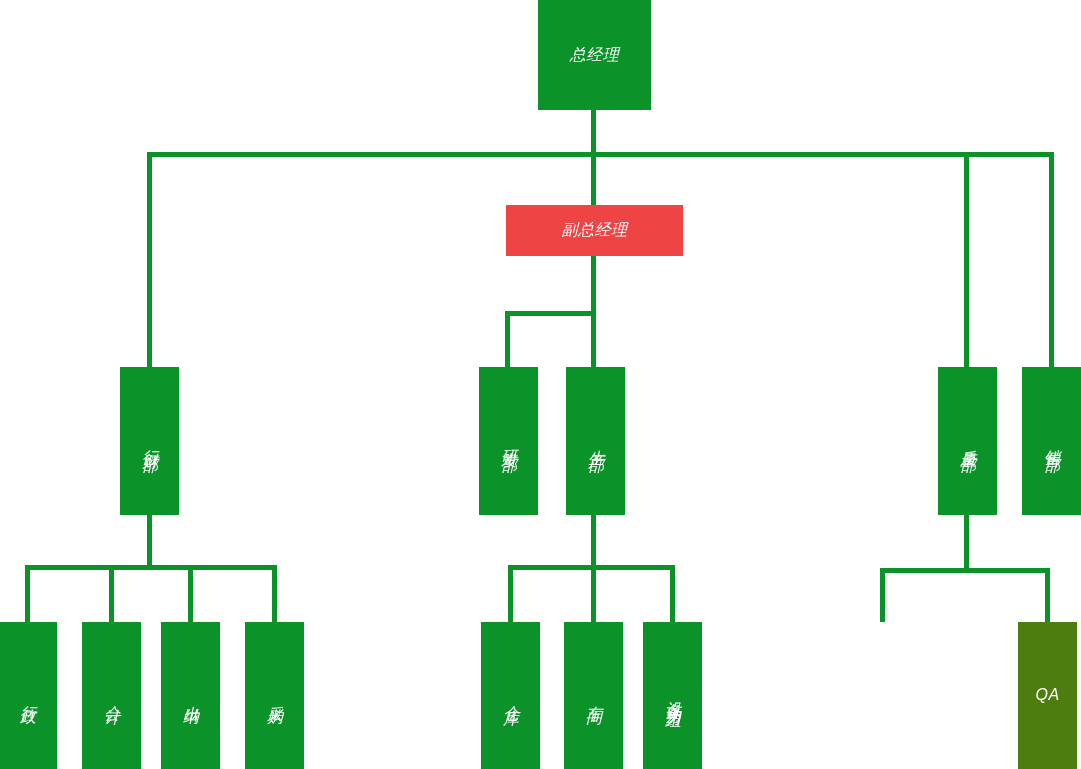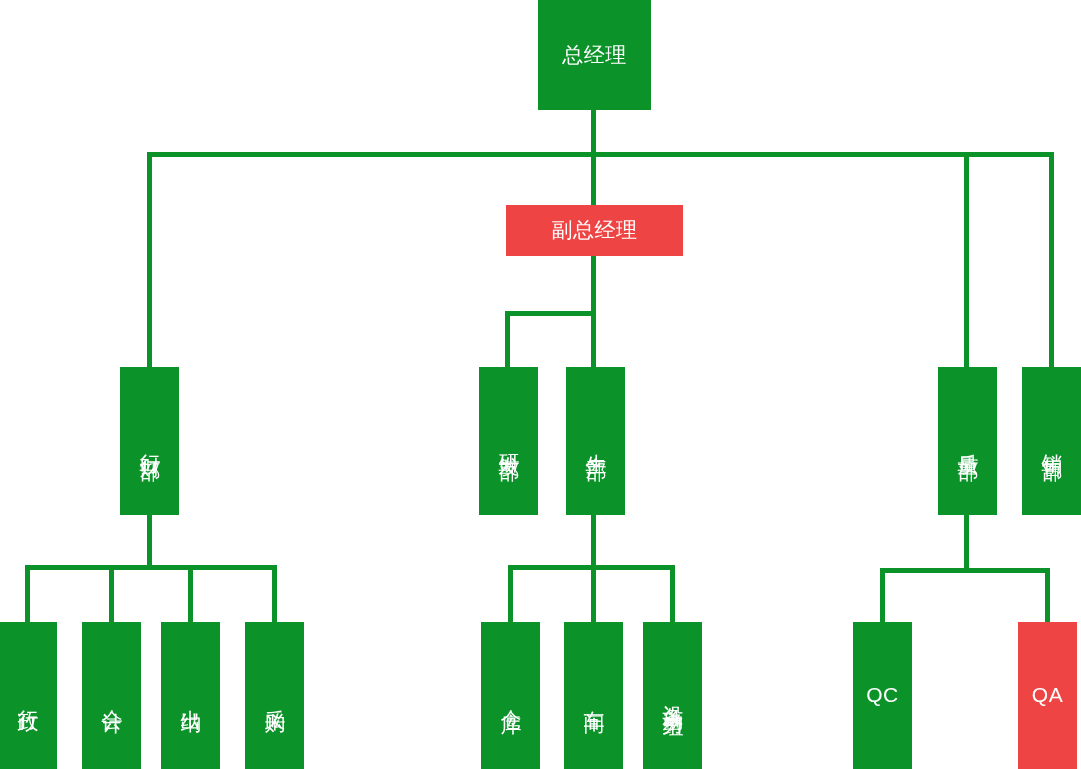--- a/index.html
+++ b/index.html
@@ -21,24 +21,25 @@
   .node {
     position: absolute;
     background: #0b9228;
     color: #ffffff;
     box-sizing: border-box;
     display: flex;
     align-items: center;
     justify-content: center;
     text-align: center;
     line-height: 1.18;
-    font-size: 21px;
+    font-size: 16px;
     font-weight: 400;
     letter-spacing: 0.5px;
     user-select: none;
+    font-style: italic;
   }
   .node.vertical {
     writing-mode: vertical-rl;
     text-orientation: upright;
     letter-spacing: 3px;
   }
   .node.horizontal {
     writing-mode: horizontal-tb;
   }
   .node-label {
@@ -143,21 +144,18 @@
   </div>
 
   <div class="node vertical" style="left: 564px; top: 622px; width: 59px; height: 147px; background-color: rgb(11, 146, 40); color: rgb(255, 255, 255);">
     <span class="node-label">车间</span>
   </div>
 
   <div class="node vertical" style="left: 643px; top: 622px; width: 59px; height: 147px; background-color: rgb(11, 146, 40); color: rgb(255, 255, 255);">
     <span class="node-label">设备动力组</span>
   </div>
 
-  <div class="node horizontal" style="left: 853px; top: 622px; width: 59px; height: 147px; background-color: rgb(11, 146, 40); color: rgb(255, 255, 255);">
-    <span class="node-label">QC</span>
-  </div>
 
-  <div class="node horizontal" style="left: 1018px; top: 622px; width: 59px; height: 147px; background-color: #ef4444; color: rgb(255, 255, 255);">
+  <div class="node horizontal" style="left: 1018px; top: 622px; width: 59px; height: 147px; background-color: #4d7c0f; color: rgb(255, 255, 255);">
     <span class="node-label">QA</span>
   </div>
 
 </div>
 
 </body></html>

